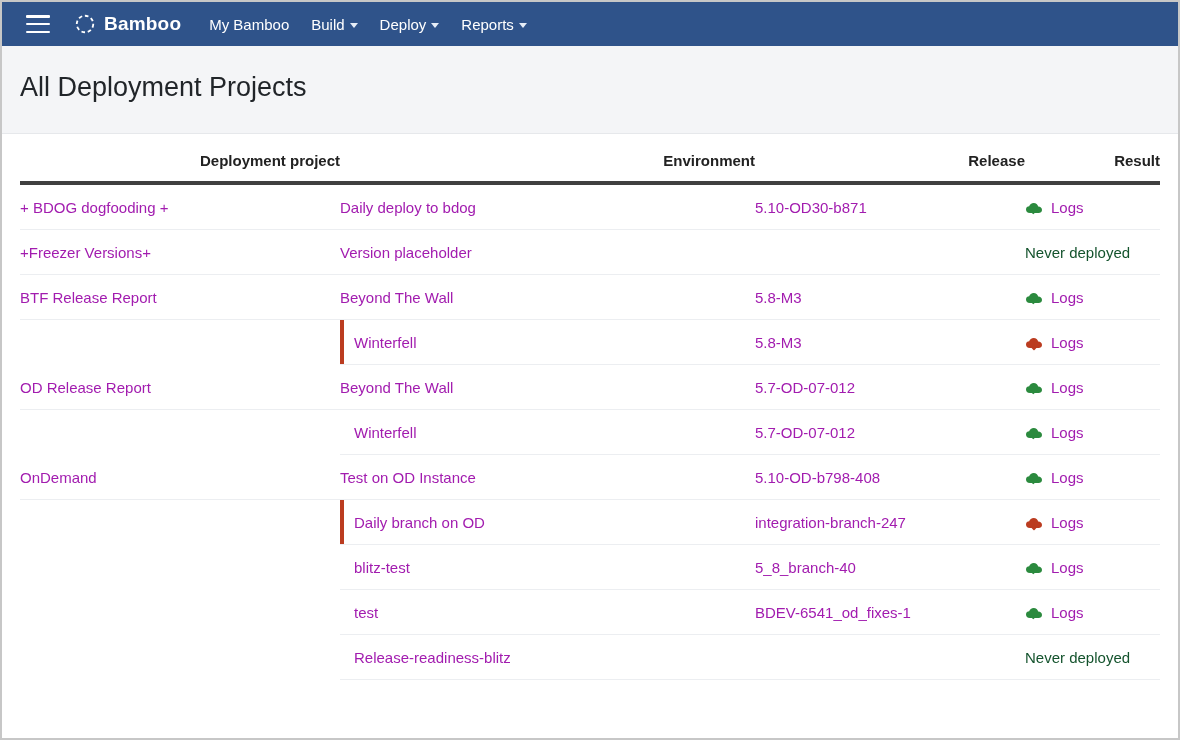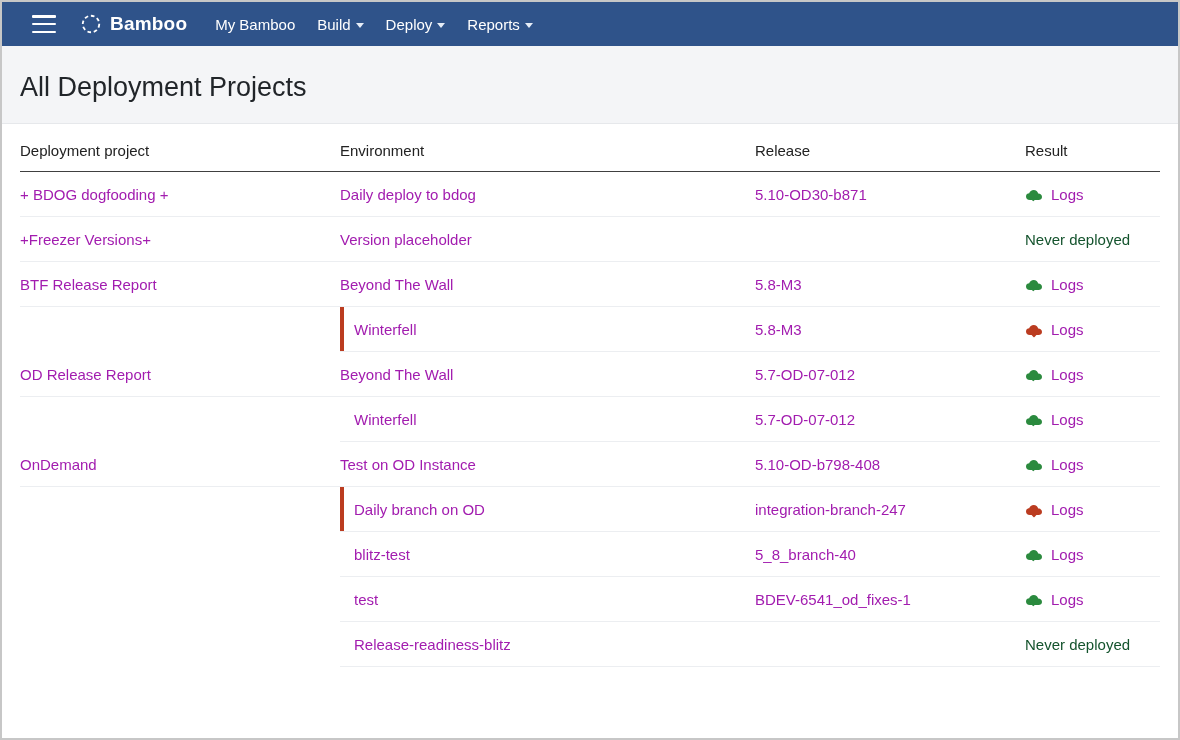--- a/index.html
+++ b/index.html
@@ -1,41 +1,41 @@
 <!DOCTYPE html>
 <html><head>
 <meta charset="utf-8">
 <style>
   * { box-sizing: border-box; margin: 0; padding: 0; }
   html, body { width: 1180px; height: 740px; font-family: -apple-system, "Segoe UI", Arial, sans-serif; background: #fff; color: #172b4d; overflow: hidden; }
   body { border: 2px solid #c7c7c7; }
 
   
-  .topnav { background: #2f538a; height: 44px; display: flex; align-items: center; padding: 0 30px; color: #fff; }
+  .topnav { background: #2f538a; height: 44px; display: flex; align-items: center; padding: 0 24px; color: #fff; }
   .hamburger { width: 24px; height: 18px; display: flex; flex-direction: column; justify-content: space-between; margin-right: 24px; cursor: pointer; }
   .hamburger span { display: block; height: 2.5px; background: #fff; border-radius: 1px; }
   .brand { display: flex; align-items: center; margin-right: 28px; cursor: pointer; }
   .brand svg { width: 22px; height: 22px; margin-right: 8px; }
   .brand-text { font-size: 19px; font-weight: 600; letter-spacing: .2px; }
   .navlinks { display: flex; gap: 22px; }
   .navlink { color: #fff; font-size: 15px; display: flex; align-items: center; gap: 5px; cursor: pointer; }
   .caret-down { display: inline-block; width: 0; height: 0; border-left: 4px solid transparent; border-right: 4px solid transparent; border-top: 5px solid #e6edf7; margin-top: 2px; }
 
   
-  .page-header { background: #f4f5f7; padding: 26px 18px 20px; border-bottom: 1px solid #e6e8eb; }
+  .page-header { background: #f4f5f7; padding: 26px 18px 30px; border-bottom: 1px solid #e6e8eb; }
   .page-header h1 { font-size: 27px; font-weight: 500; color: #212529; }
 
   
   .table-wrap { padding: 0 18px; }
   table { width: 100%; border-collapse: collapse; table-layout: fixed; }
   col.c-proj { width: 320px; }
   col.c-env  { width: 415px; }
   col.c-rel  { width: 270px; }
   col.c-res  { width: auto; }
-  thead th { text-align: left; font-size: 15px; font-weight: 400; color: #222; padding: 18px 0 12px; border-bottom: 1px solid #404040; }
+  thead th { text-align: right; font-size: 15px; font-weight: 700; color: #222; padding: 18px 0 12px; border-bottom: 4px solid #404040; }
   tbody td { font-size: 15px; padding: 14px 0 13px; border-bottom: 1px solid #eceef1; vertical-align: top; }
   tbody tr.env-sub td { border-bottom: 1px solid #eceef1; }
   a.link { color: #a21caf; text-decoration: none; cursor: pointer; }
 
   
   .env-cell { display: flex; align-items: center; }
   .fail-bar { width: 4px; align-self: stretch; background: #bb3c20; margin: -14px 10px -13px 0; }
   .env-pad  { width: 14px; }
 
   

